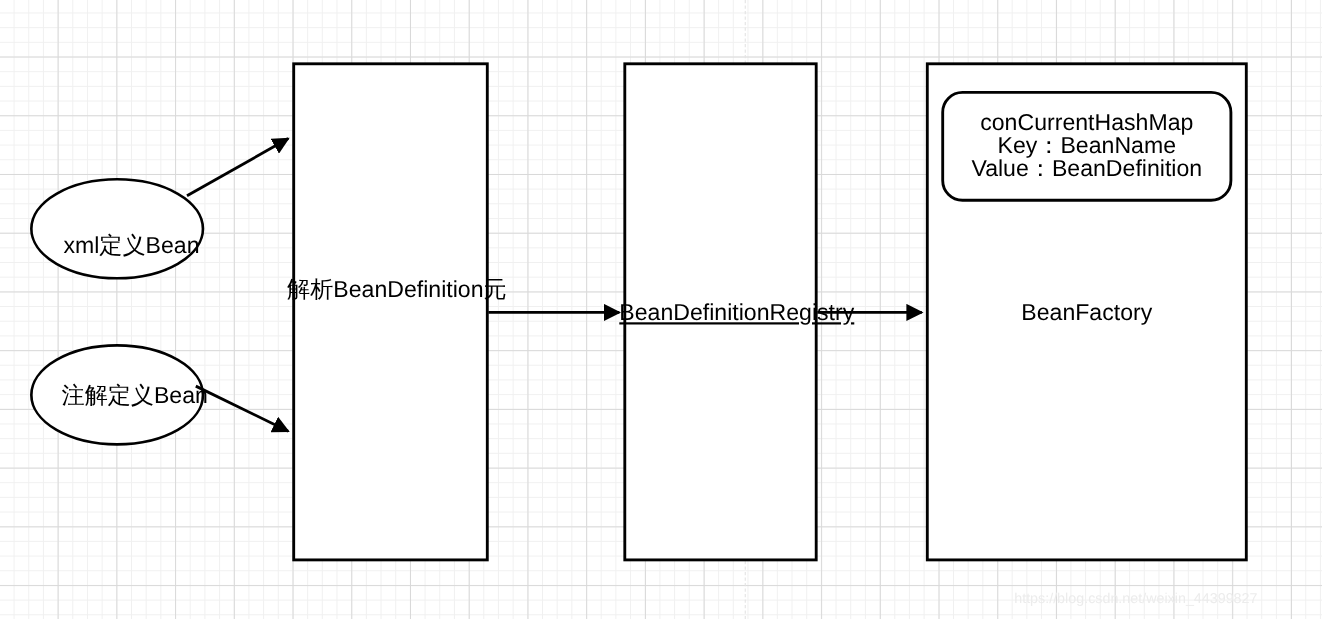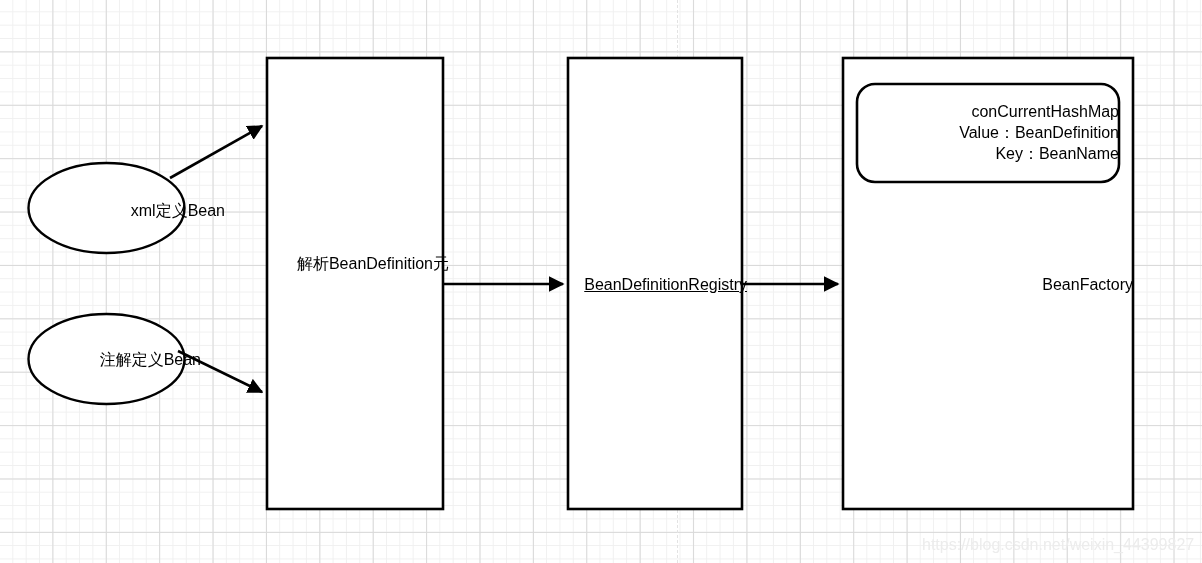--- a/index.html
+++ b/index.html
@@ -29,39 +29,39 @@
   #diagram-svg {
     position: absolute;
     left: 0;
     top: 0;
     width: 1202px;
     height: 563px;
   }
   .node-label {
     position: absolute;
     color: #000000;
-    font-size: 16px;
+    font-size: 21px;
     line-height: 21px;
-    text-align: right;
+    text-align: center;
     white-space: nowrap;
     user-select: none;
   }
   #guide-line {
     position: absolute;
     left: 677px;
     top: 0;
     width: 0;
     height: 563px;
     border-left: 1px dashed #e3e3e3;
   }
   #watermark {
     position: absolute;
     left: 922px;
     top: 536px;
-    font-size: 16px;
+    font-size: 13px;
     color: #ececec;
     white-space: nowrap;
     user-select: none;
   }
 </style>
 </head>
 <body>
 
 <div id="canvas">
 
@@ -88,33 +88,33 @@
 
     <line x1="170" y1="178" x2="262" y2="126" stroke="#000000" stroke-width="2.6" marker-end="url(#arrow)"></line>
 
     <line x1="178" y1="351" x2="262" y2="392" stroke="#000000" stroke-width="2.6" marker-end="url(#arrow)"></line>
 
     <line x1="444" y1="284" x2="563" y2="284" stroke="#000000" stroke-width="2.6" marker-end="url(#arrow)"></line>
 
     <line x1="743" y1="284" x2="838" y2="284" stroke="#000000" stroke-width="2.6" marker-end="url(#arrow)"></line>
   </svg>
 
-  <div class="node-label" style="left:28px; top:200px; width:183px;margin-left:14px;">xml定义Bean</div>
+  <div class="node-label" style="left:28px; top:213px; width:183px;">xml定义Bean</div>
 
   <div class="node-label" style="left:44px; top:349px; width:157px;">注解定义Bean</div>
 
   <div class="node-label" style="left:261px; top:253px; width:188px;">
     <div>解析BeanDefinition元</div>
   </div>
 
   <div class="node-label" style="left:563px; top:274px; width:184px;text-decoration:underline;">BeanDefinitionRegistry</div>
 
   <div class="node-label" style="left:843px; top:274px; width:290px;">BeanFactory</div>
 
   <div class="node-label" style="left:857px; top:101px; width:262px;">
     <div>conCurrentHashMap</div>
+    <div>Key：BeanName</div>
     <div>Value：BeanDefinition</div>
-    <div>Key：BeanName</div>
   </div>
 
   <div id="watermark">https://blog.csdn.net/weixin_44399827</div>
 
 </div>
 
 </body></html>

